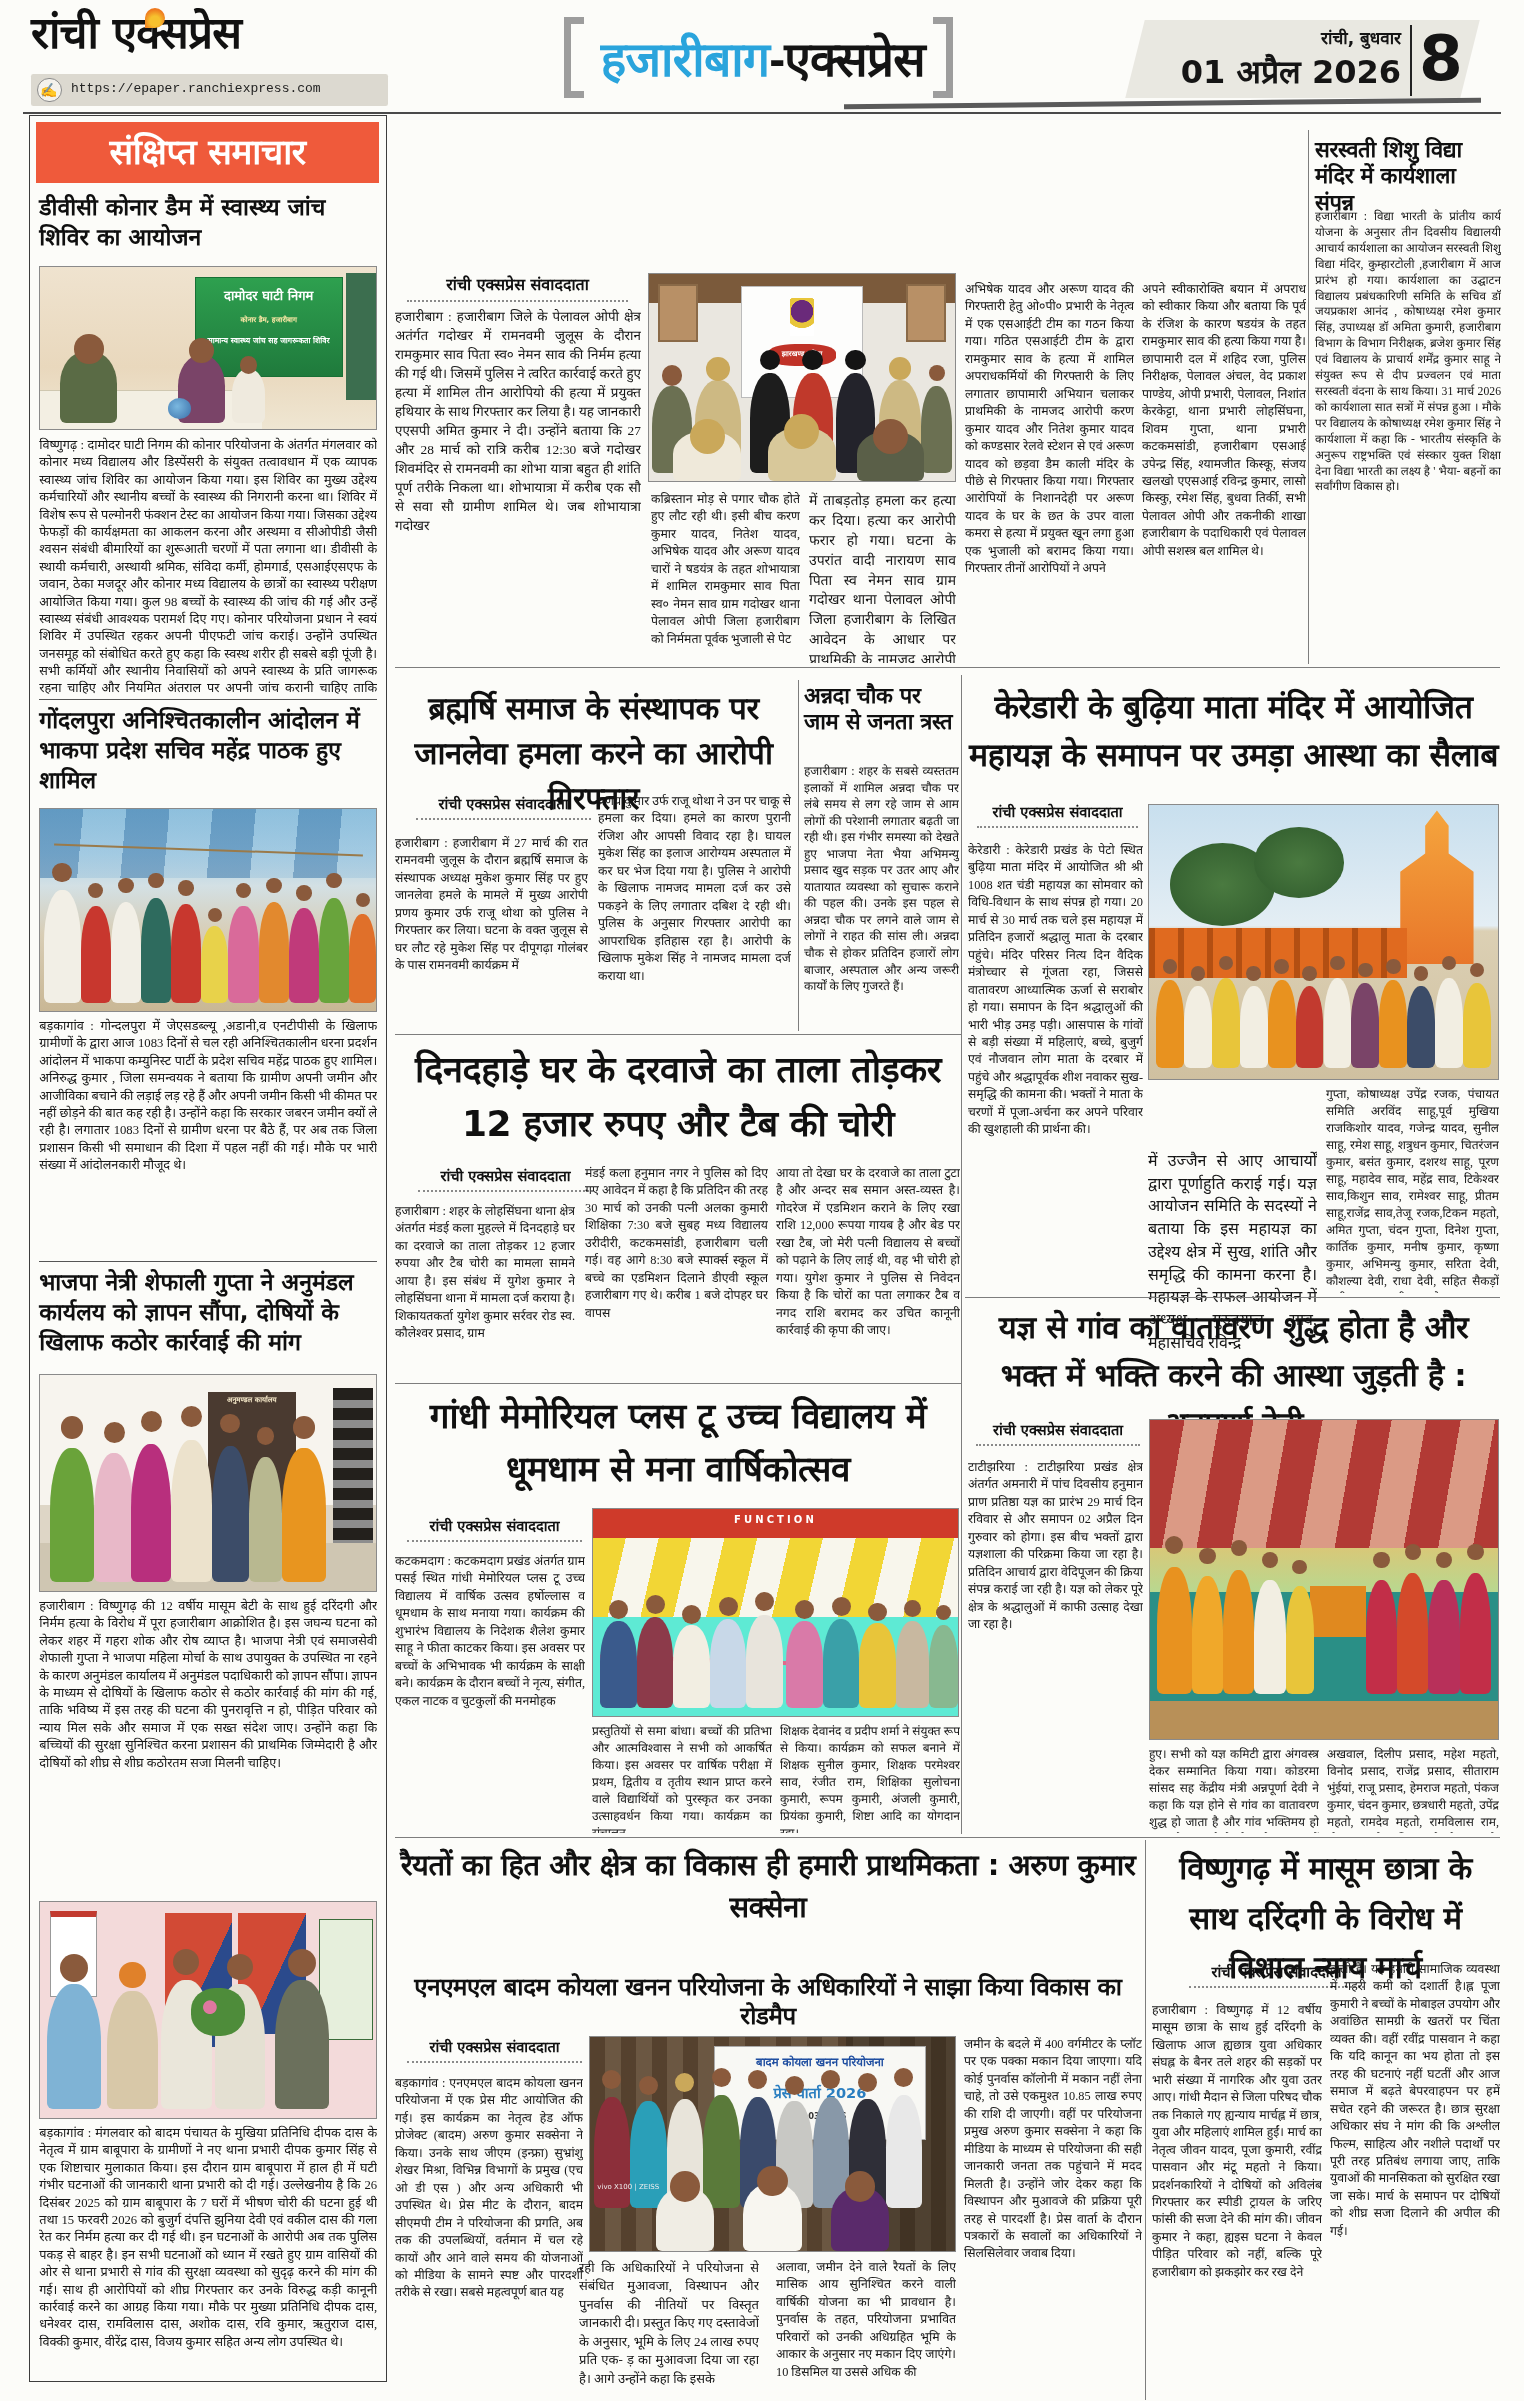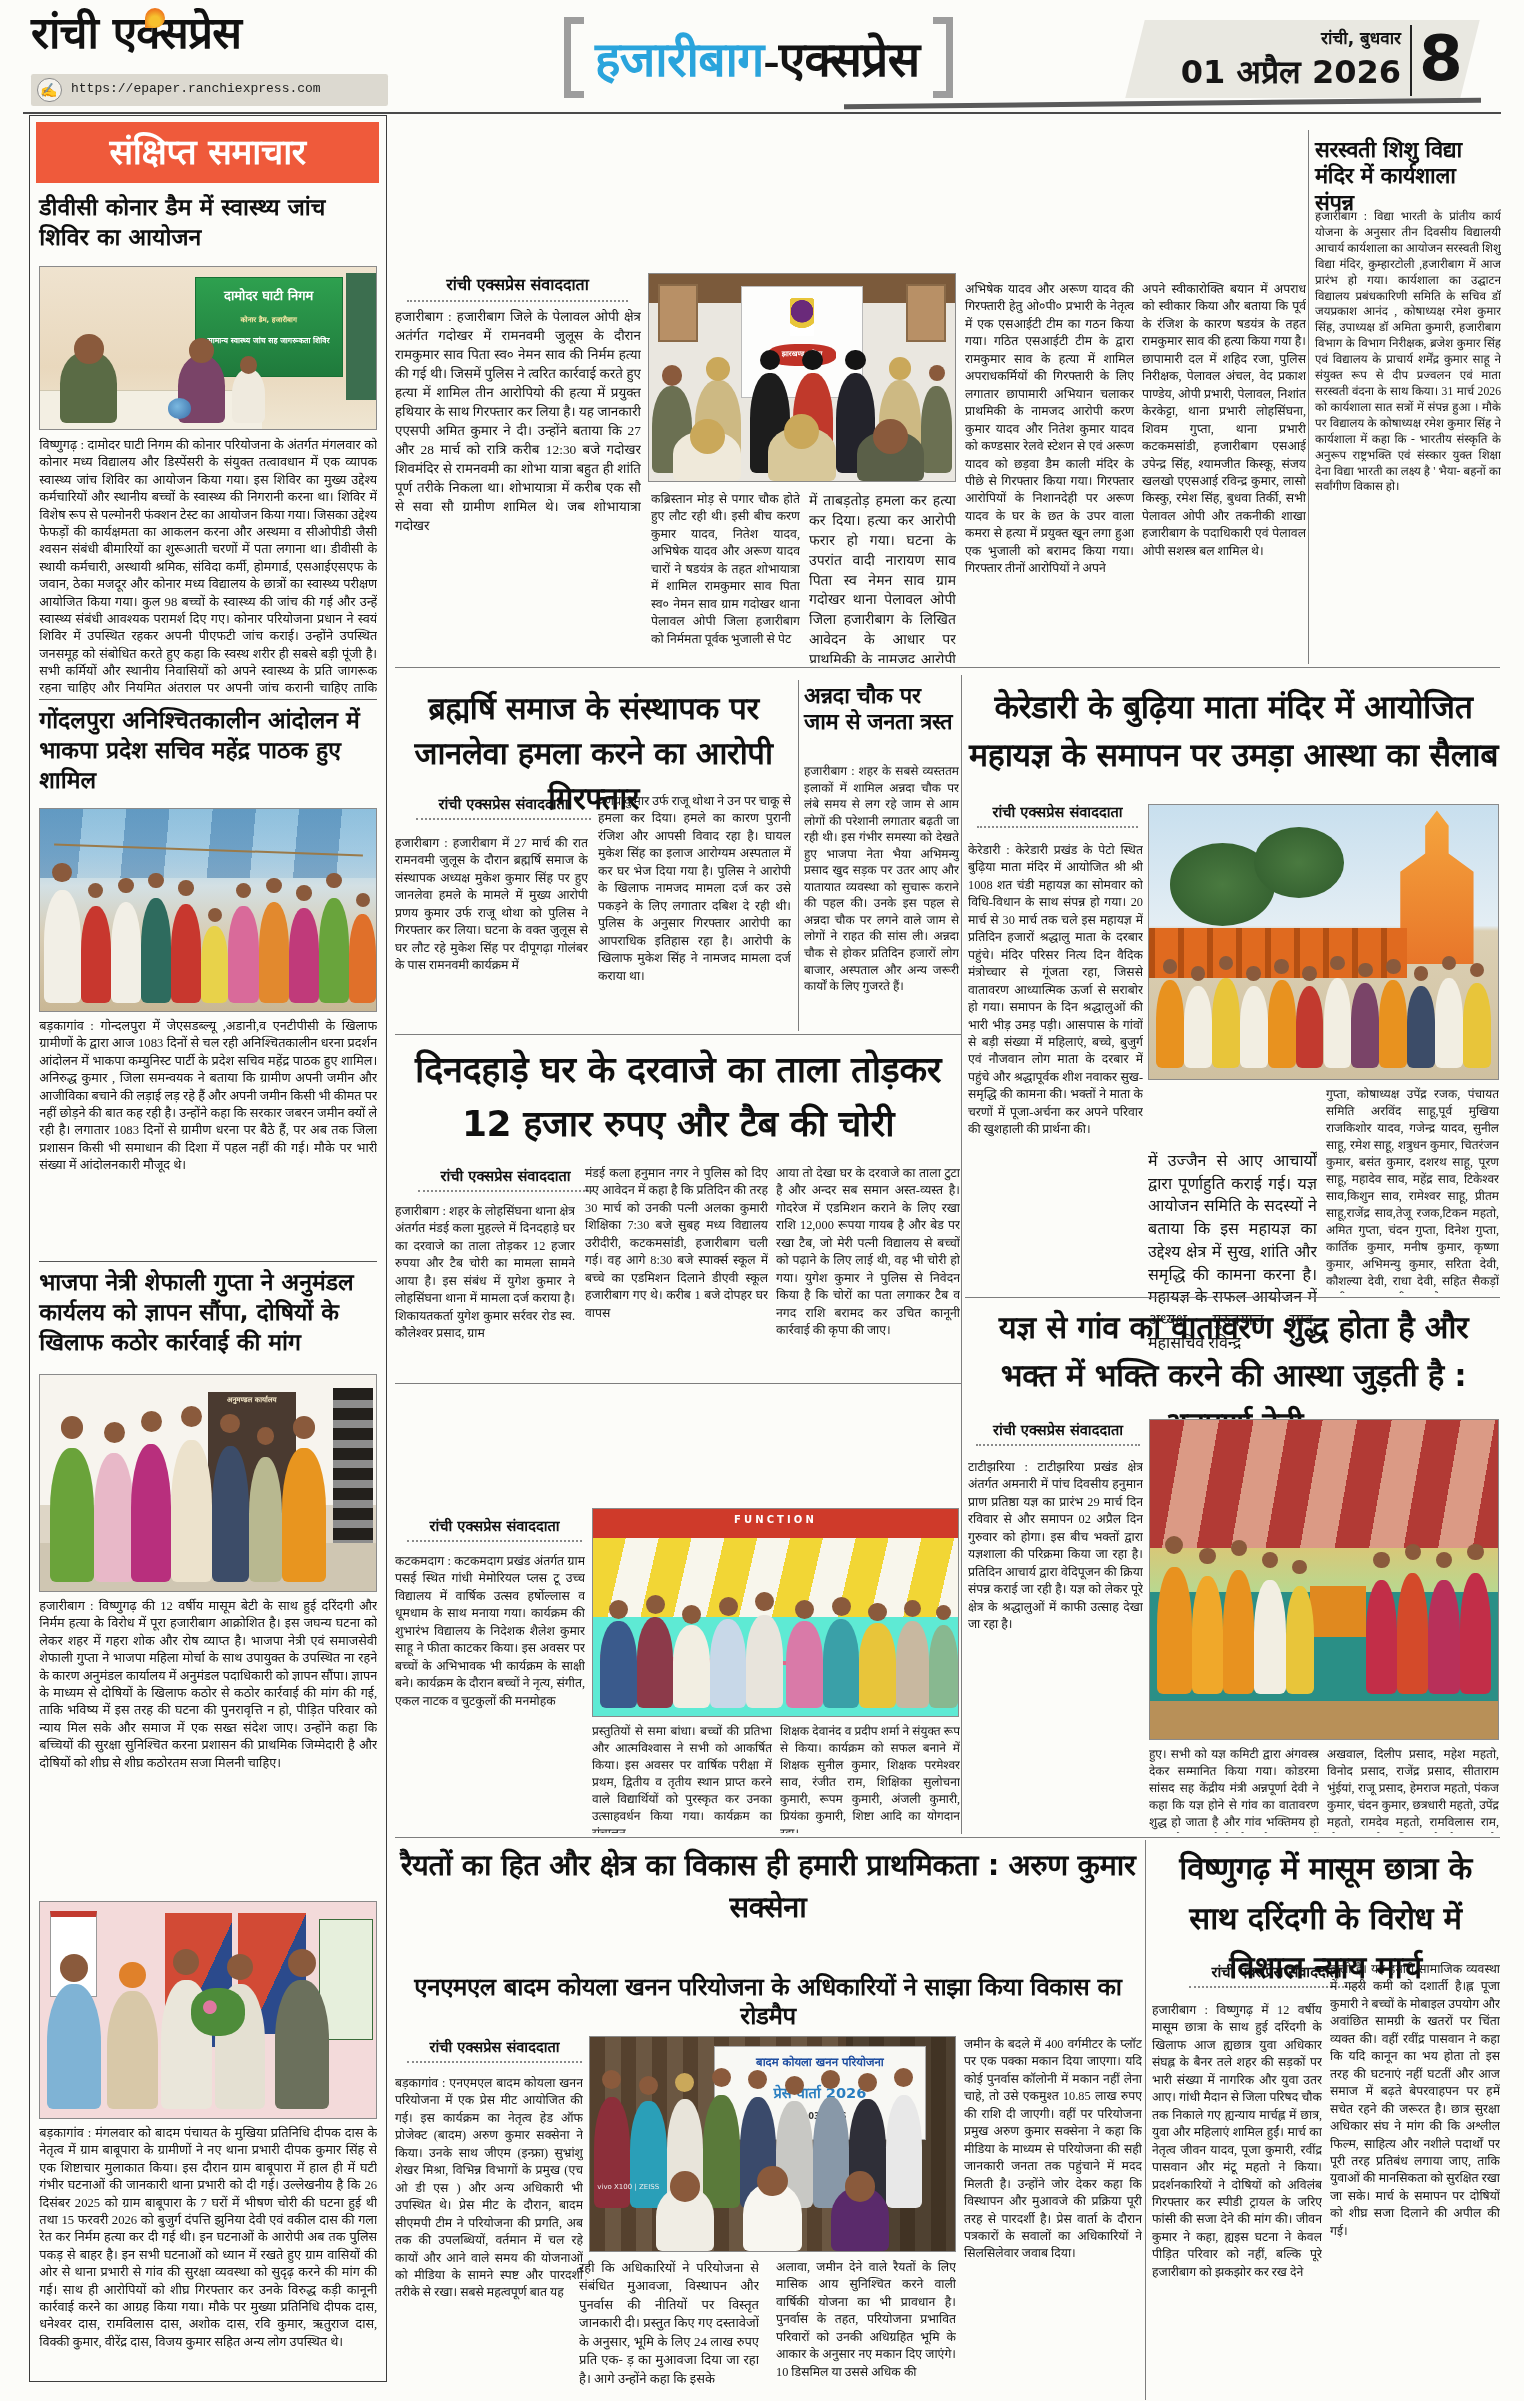--- a/index.html
+++ b/index.html
@@ -37,21 +37,21 @@
   <div class="abs" style="left:31px;top:10.7px;width:307px;height:60px">
     <div class="abs" style="left:114px;top:-3.1px;width:20px;height:20px;border-radius:50% 50% 50% 0;background:radial-gradient(circle at 50% 65%,#f6c12e 30%,#ef7a1f 70%)"></div>
     <div class="masthead">रांची एक्सप्रेस</div>
   </div>
   <div class="abs" style="left:31px;top:74px;width:357px;height:32px;background:#dcd9d0;border-radius:2.3px">
     <span class="abs" style="left:6.1px;top:3.8px;width:24.6px;height:24.6px;border-radius:50%;background:#f4f2ec;border:0.8px solid #8a8a8a;text-align:center;line-height:24.6px;font-size:14px">✍</span>
     <span class="abs" style="left:40px;top:7px;font-family:'Liberation Mono',monospace;font-size:13px;color:#222">https://epaper.ranchiexpress.com</span>
   </div>
 
   <div class="bracket l" style="left:564px;top:17px"></div>
-  <div class="abs" style="left:595px;top:24.6px;width:330px;height:69px;text-align:left;font-family:Liberation Serif, serif;font-weight:bold;font-size:48px;line-height:69px;letter-spacing:-0.8px">
+  <div class="abs" style="left:595px;top:24.6px;width:330px;height:69px;text-align:right;font-family:Liberation Sans, sans-serif;font-weight:bold;font-size:48px;line-height:69px;letter-spacing:-0.8px">
     <span style="color:#2aa4dc">हजारीबाग</span><span style="color:#141414">-एक्सप्रेस</span>
   </div>
   <div class="bracket r" style="left:933px;top:17px"></div>
 
   <div class="abs" style="left:1135px;top:20px;width:335px;height:78px">
     <div class="abs" style="left:0;top:0;width:100%;height:100%;background:#e9e8e1;transform:skewX(-14deg)"></div>
     <div class="abs" style="right:69px;top:6.1px;width:253px;text-align:right;font-family:'DejaVu Sans',sans-serif;font-weight:bold;font-size:17px">रांची, बुधवार</div>
     <div class="abs" style="right:69px;top:29px;width:261px;text-align:right;font-family:'DejaVu Sans',sans-serif;font-weight:bold;font-size:32px">01 अप्रैल 2026</div>
     <div class="abs" style="right:58px;top:4.6px;width:2.3px;height:71px;background:#222"></div>
     <div class="abs" style="right:4.6px;top:0px;width:49px;text-align:center;font-family:'DejaVu Sans',sans-serif;font-weight:bold;font-size:63px;line-height:77px">8</div>
@@ -202,20 +202,21 @@
   <div class="rule" style="left:395px;top:1034px;width:566px;height:0.8px"></div>
 
   <div class="hl" style="position:absolute;left:395px;top:1043px;width:566px;height:114px;font-size:36px;line-height:1.5">दिनदहाड़े घर के दरवाजे का ताला तोड़कर 12 हजार रुपए और टैब की चोरी</div>
   <div class="byline" style="left:418px;top:1165px;width:175px;font-size:14.6px">रांची एक्सप्रेस संवाददाता</div>
   <div class="body-txt abs" style="left:395px;top:1203px;width:180px;height:175px;font-size:12.3px">हजारीबाग : शहर के लोहसिंघना थाना क्षेत्र अंतर्गत मंडई कला मुहल्ले में दिनदहाड़े घर का दरवाजे का ताला तोड़कर 12 हजार रुपया और टैब चोरी का मामला सामने आया है। इस संबंध में युगेश कुमार ने लोहसिंघना थाना में मामला दर्ज कराया है। शिकायतकर्ता युगेश कुमार सर्रवर रोड स्व. कौलेश्वर प्रसाद, ग्राम</div>
   <div class="body-txt abs" style="left:585px;top:1165px;width:183px;height:213px;font-size:12.3px">मंडई कला हनुमान नगर ने पुलिस को दिए गए आवेदन में कहा है कि प्रतिदिन की तरह 30 मार्च को उनकी पत्नी अलका कुमारी शिक्षिका 7:30 बजे सुबह मध्य विद्यालय उरीदीरी, कटकमसांडी, हजारीबाग चली गई। वह आगे 8:30 बजे स्पार्क्स स्कूल में बच्चे का एडमिशन दिलाने डीएवी स्कूल हजारीबाग गए थे। करीब 1 बजे दोपहर घर वापस</div>
   <div class="body-txt abs" style="left:776px;top:1165px;width:184px;height:213px;font-size:12.3px">आया तो देखा घर के दरवाजे का ताला टुटा है और अन्दर सब समान अस्त-व्यस्त है। गोदरेज में एडमिशन कराने के लिए रखा राशि 12,000 रूपया गायब है और बेड पर रखा टैब, जो मेरी पत्नी विद्यालय से बच्चों को पढ़ाने के लिए लाई थी, वह भी चोरी हो गया। युगेश कुमार ने पुलिस से निवेदन किया है कि चोरों का पता लगाकर टैब व नगद राशि बरामद कर उचित कानूनी कार्रवाई की कृपा की जाए।</div>
 
   <div class="rule" style="left:395px;top:1383px;width:566px;height:0.8px"></div>
 
+  <div class="hl" style="position:absolute;left:395px;top:1390px;width:566px;height:110px;font-size:35px;line-height:1.5">गांधी मेमोरियल प्लस टू उच्च विद्यालय में धूमधाम से मना वार्षिकोत्सव</div>
   <div class="byline" style="left:407px;top:1515px;width:175px;font-size:14.6px">रांची एक्सप्रेस संवाददाता</div>
   <div class="photo" style="left:592px;top:1508px;width:367px;height:209px;background:#5eead4">
     <div class="pb" style="left:0;top:0;width:100%;height:14%;background:#cf3a2a">
       <div class="ph-txt" style="top:18%;font-size:10px;letter-spacing:3.1px">FUNCTION</div>
     </div>
     <div class="pb" style="left:0;top:14%;width:100%;height:38%;background:repeating-linear-gradient(103deg,#f2d635 0 32px,#f8f6ec 32px 64px)"></div>
     <div class="pb" style="left:2%;top:72%;width:54%;height:3.8px;background:#e06a8a;transform:rotate(2deg)"></div>
     <i class="person" style="left:2%;width:10%;height:42%;background:#3a5a8c"></i>
     <i class="person" style="left:12%;width:10%;height:44%;background:#8c3a4a"></i>
     <i class="person" style="left:22%;width:10%;height:40%;background:#f2eee2"></i>

